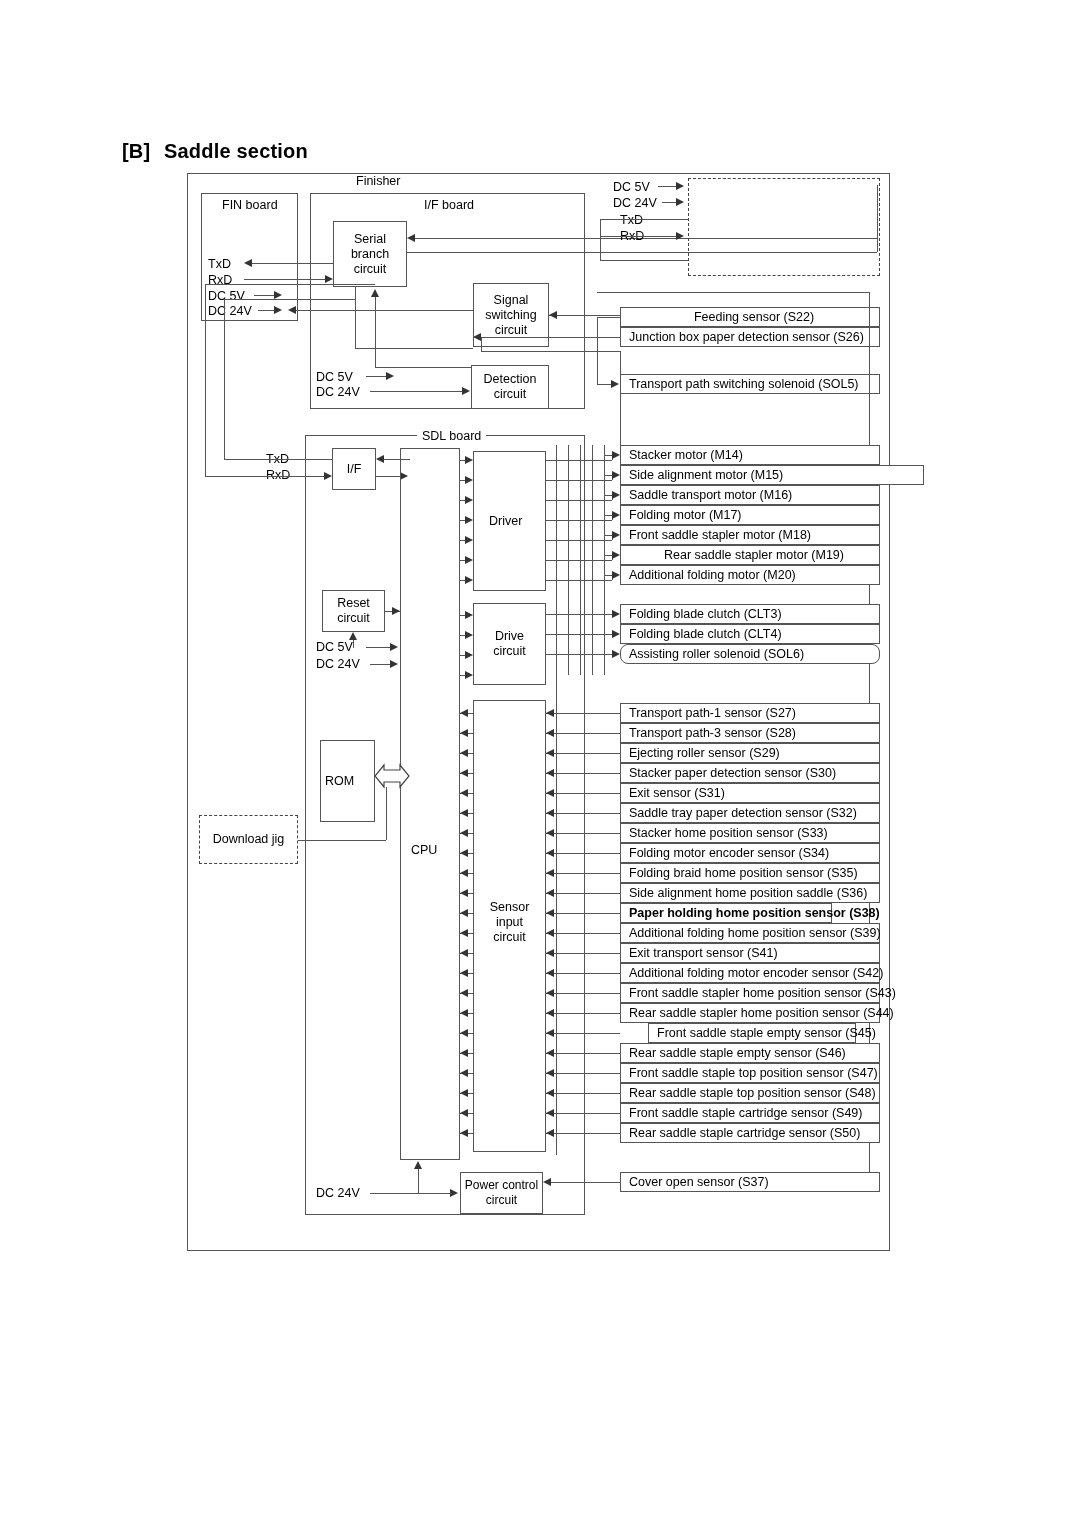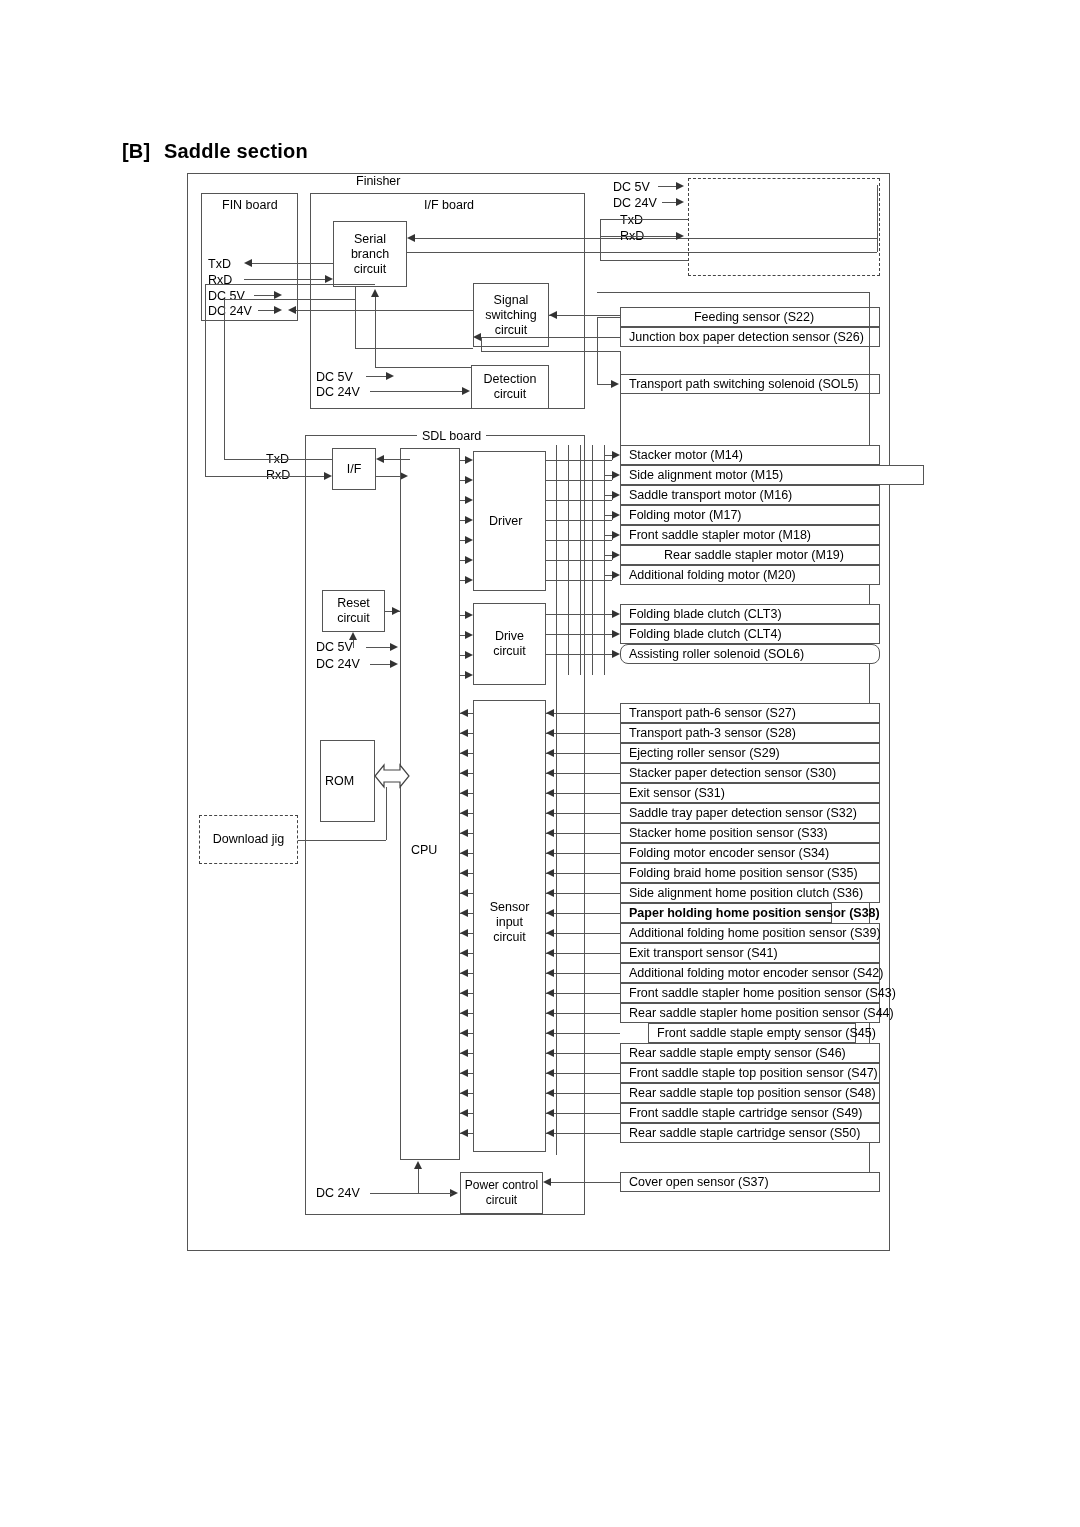--- a/index.html
+++ b/index.html
@@ -228,30 +228,30 @@
   <div class="item" style="left:620px;top:485px;width:260px;">Saddle transport motor (M16)</div>
   <div class="item" style="left:620px;top:505px;width:260px;">Folding motor (M17)</div>
   <div class="item" style="left:620px;top:525px;width:260px;">Front saddle stapler motor (M18)</div>
   <div class="item" style="left:620px;top:545px;width:260px;text-align:center;">Rear saddle stapler motor (M19)</div>
   <div class="item" style="left:620px;top:565px;width:260px;">Additional folding motor (M20)</div>
 
   <div class="item" style="left:620px;top:604px;width:260px;">Folding blade clutch (CLT3)</div>
   <div class="item" style="left:620px;top:624px;width:260px;">Folding blade clutch (CLT4)</div>
   <div class="item" style="left:620px;top:644px;width:260px;border-radius:8px;">Assisting roller solenoid (SOL6)</div>
 
-  <div class="item" style="left:620px;top:703px;width:260px;">Transport path-6 sensor (S27)</div>
+  <div class="item" style="left:620px;top:703px;width:260px;">Transport path-1 sensor (S27)</div>
   <div class="item" style="left:620px;top:723px;width:260px;">Transport path-3 sensor (S28)</div>
   <div class="item" style="left:620px;top:743px;width:260px;">Ejecting roller sensor (S29)</div>
   <div class="item" style="left:620px;top:763px;width:260px;">Stacker paper detection sensor (S30)</div>
   <div class="item" style="left:620px;top:783px;width:260px;">Exit sensor (S31)</div>
   <div class="item" style="left:620px;top:803px;width:260px;">Saddle tray paper detection sensor (S32)</div>
   <div class="item" style="left:620px;top:823px;width:260px;">Stacker home position sensor (S33)</div>
   <div class="item" style="left:620px;top:843px;width:260px;">Folding motor encoder sensor (S34)</div>
   <div class="item" style="left:620px;top:863px;width:260px;">Folding braid home position sensor (S35)</div>
-  <div class="item" style="left:620px;top:883px;width:260px;">Side alignment home position clutch (S36)</div>
+  <div class="item" style="left:620px;top:883px;width:260px;">Side alignment home position saddle (S36)</div>
   <div class="item" style="left:620px;top:903px;width:212px;font-weight:bold;">Paper holding home position sensor (S38)</div>
   <div class="item" style="left:620px;top:923px;width:260px;">Additional folding home position sensor (S39)</div>
   <div class="item" style="left:620px;top:943px;width:260px;">Exit transport sensor (S41)</div>
   <div class="item" style="left:620px;top:963px;width:260px;">Additional folding motor encoder sensor (S42)</div>
   <div class="item" style="left:620px;top:983px;width:260px;">Front saddle stapler home position sensor (S43)</div>
   <div class="item" style="left:620px;top:1003px;width:260px;">Rear saddle stapler home position sensor (S44)</div>
   <div class="item" style="left:648px;top:1023px;width:208px;">Front saddle staple empty sensor (S45)</div>
   <div class="item" style="left:620px;top:1043px;width:260px;">Rear saddle staple empty sensor (S46)</div>
   <div class="item" style="left:620px;top:1063px;width:260px;">Front saddle staple top position sensor (S47)</div>
   <div class="item" style="left:620px;top:1083px;width:260px;">Rear saddle staple top position sensor (S48)</div>

